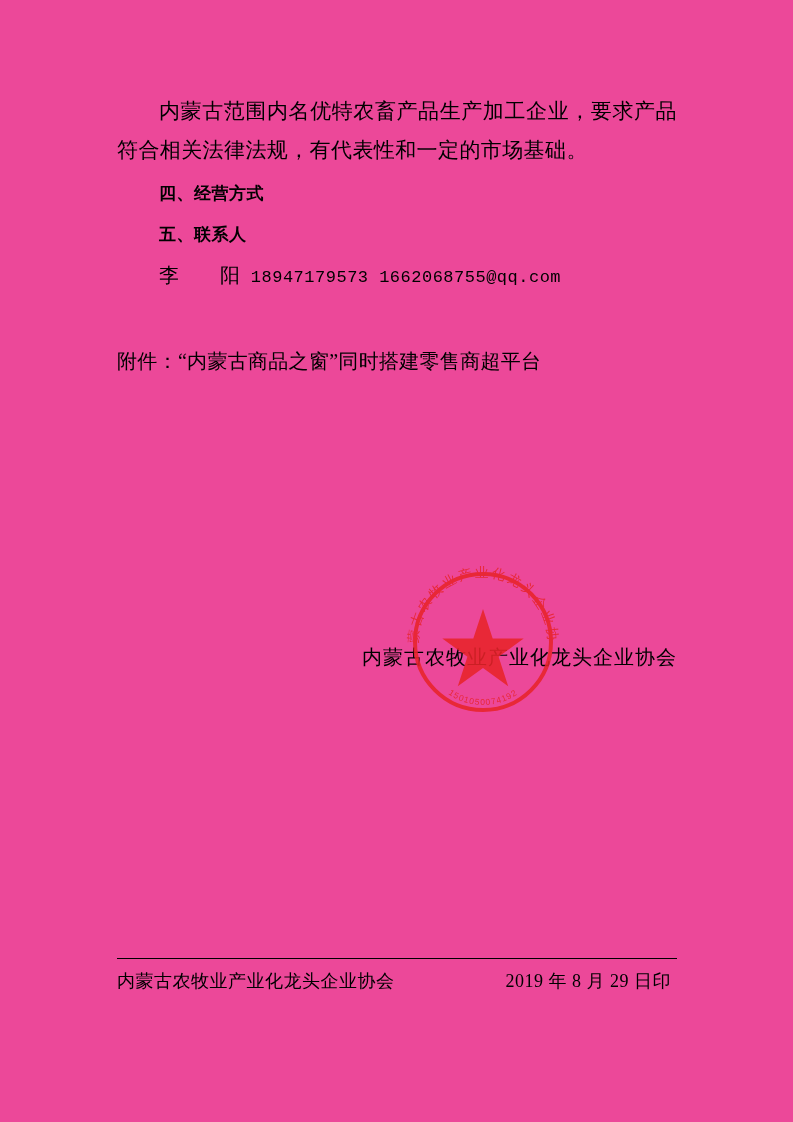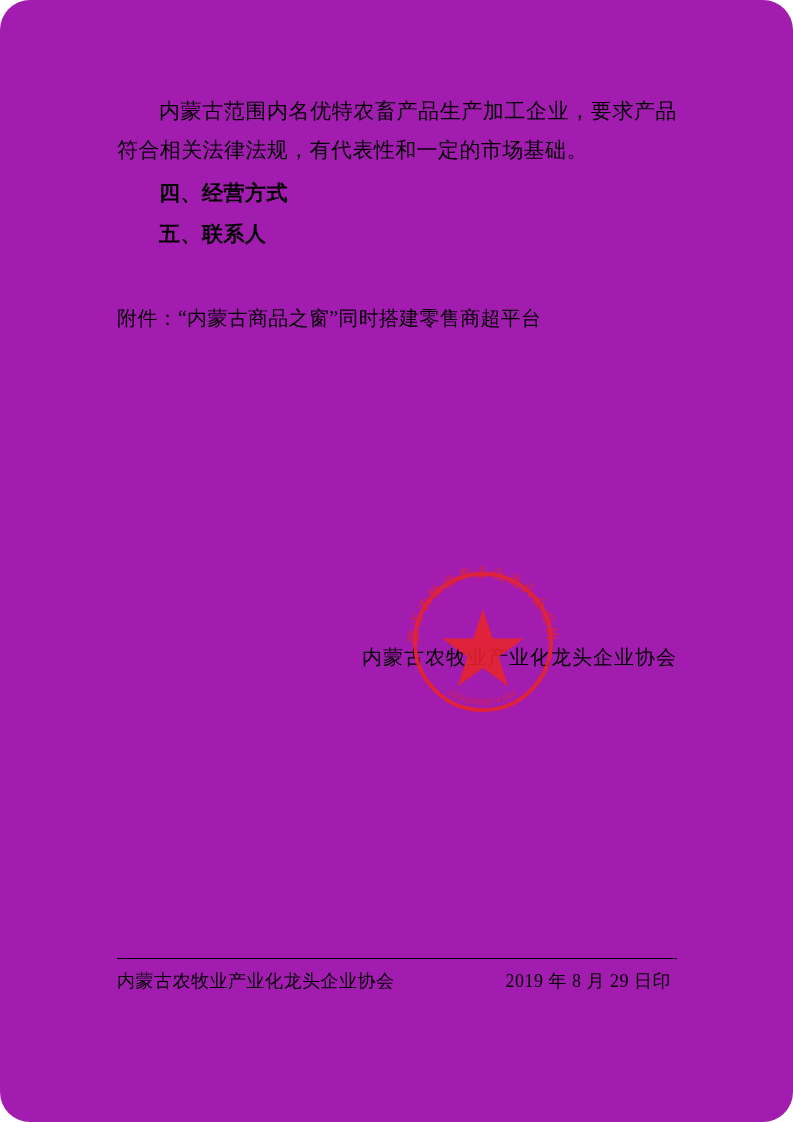--- a/index.html
+++ b/index.html
@@ -4,43 +4,42 @@
 <style>
   html, body {
     margin: 0;
     padding: 0;
     background: #ffffff;
   }
   .page {
     position: relative;
     width: 793px;
     height: 1122px;
-    background: #a21caf;
+    background: #ec4899;
     overflow: hidden;
     font-family: "Liberation Serif", "DejaVu Serif", serif;
     color: #000000;
-    border-radius: 30px;
   }
   .body-area {
     position: absolute;
     left: 117px;
     top: 92px;
     width: 560px;
   }
   p.para {
     margin: 0 0 4px 0;
     font-size: 21px;
     line-height: 39px;
     text-indent: 42px;
     text-align: justify;
     letter-spacing: 0.4px;
   }
   p.heading {
     margin: 0 0 2px 0;
-    font-size: 21px;
+    font-size: 17px;
     line-height: 39px;
     text-indent: 42px;
     font-weight: bold;
     letter-spacing: 0.5px;
   }
   p.contact {
     margin: 0;
     font-size: 20px;
     line-height: 39px;
     text-indent: 42px;
@@ -116,20 +115,21 @@
 
   <div class="body-area">
 
     <p class="para">内蒙古范围内名优特农畜产品生产加工企业，要求产品符合相关法律法规，有代表性和一定的市场基础。</p>
 
     <p class="heading">四、经营方式</p>
 
 
     <p class="heading">五、联系人</p>
 
+    <p class="contact"><span>李　　阳</span>&nbsp;&nbsp;<span class="mono">18947179573</span>&nbsp;&nbsp;<span class="mono">1662068755@qq.com</span></p>
 
 
     <p class="attachment">附件：“内蒙古商品之窗”同时搭建零售商超平台</p>
 
   </div>
 
   <div class="sign-block">
     <div class="org">内蒙古农牧业产业化龙头企业协会</div>
   </div>
 

